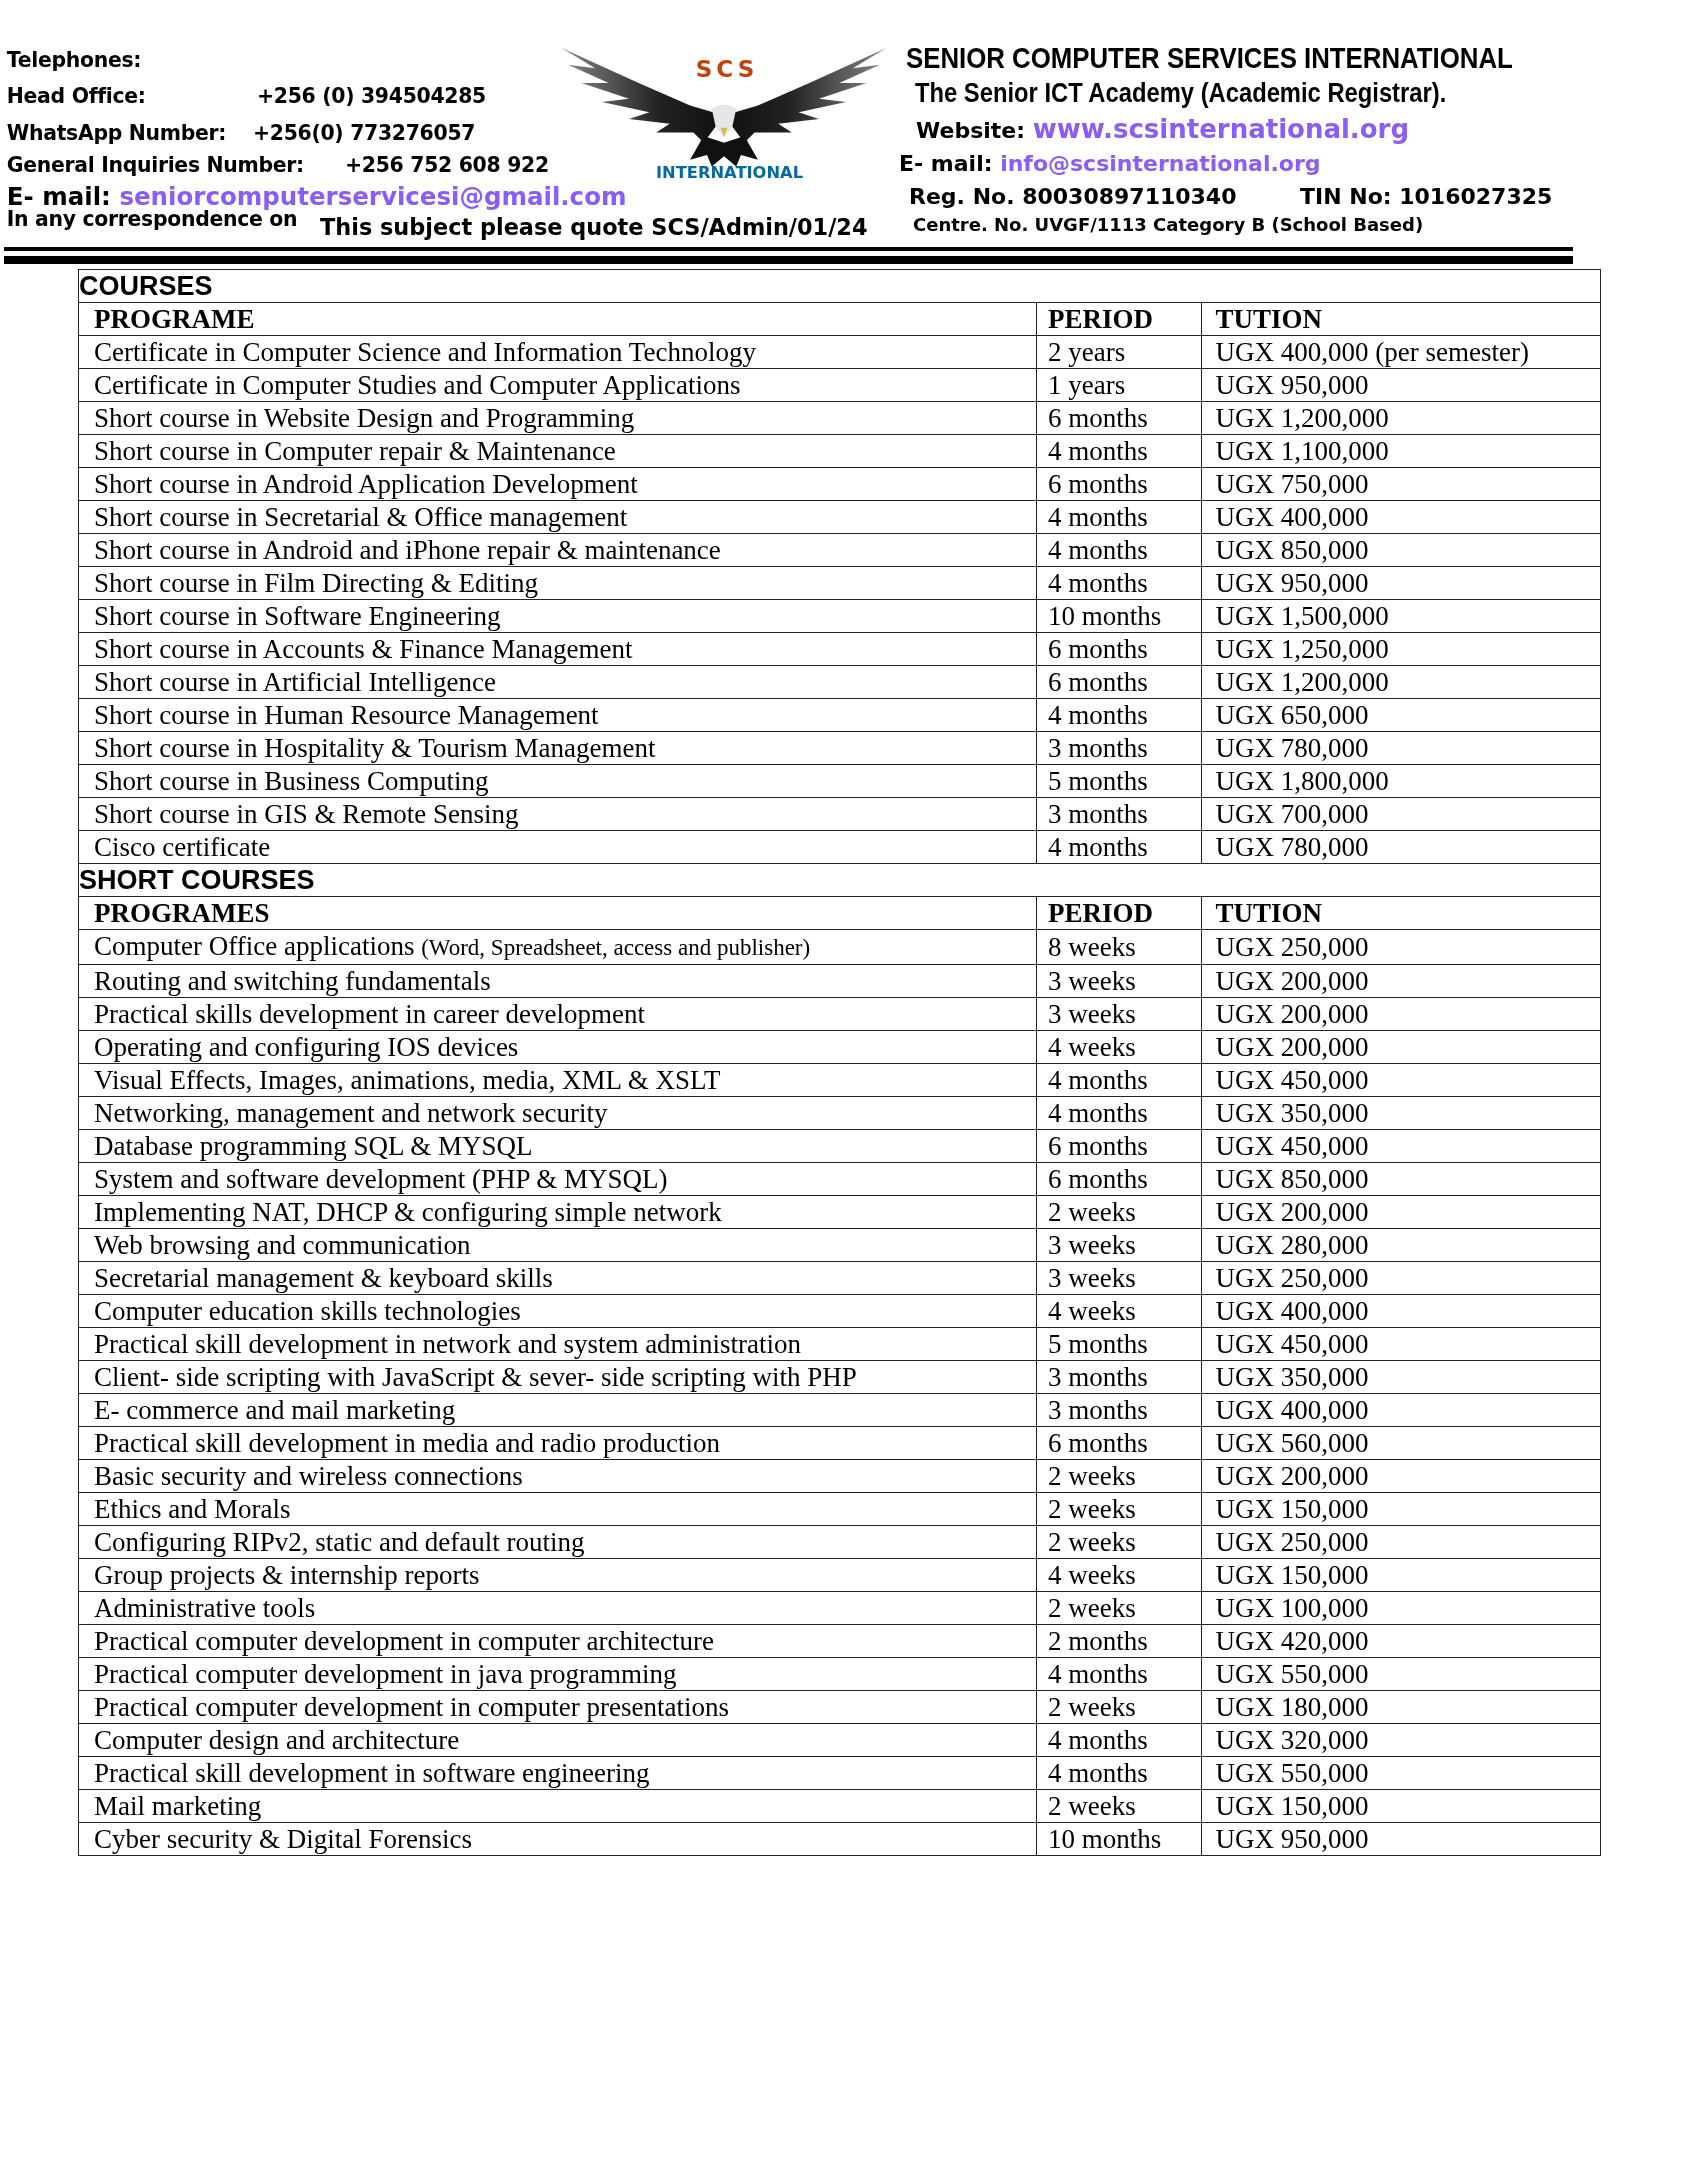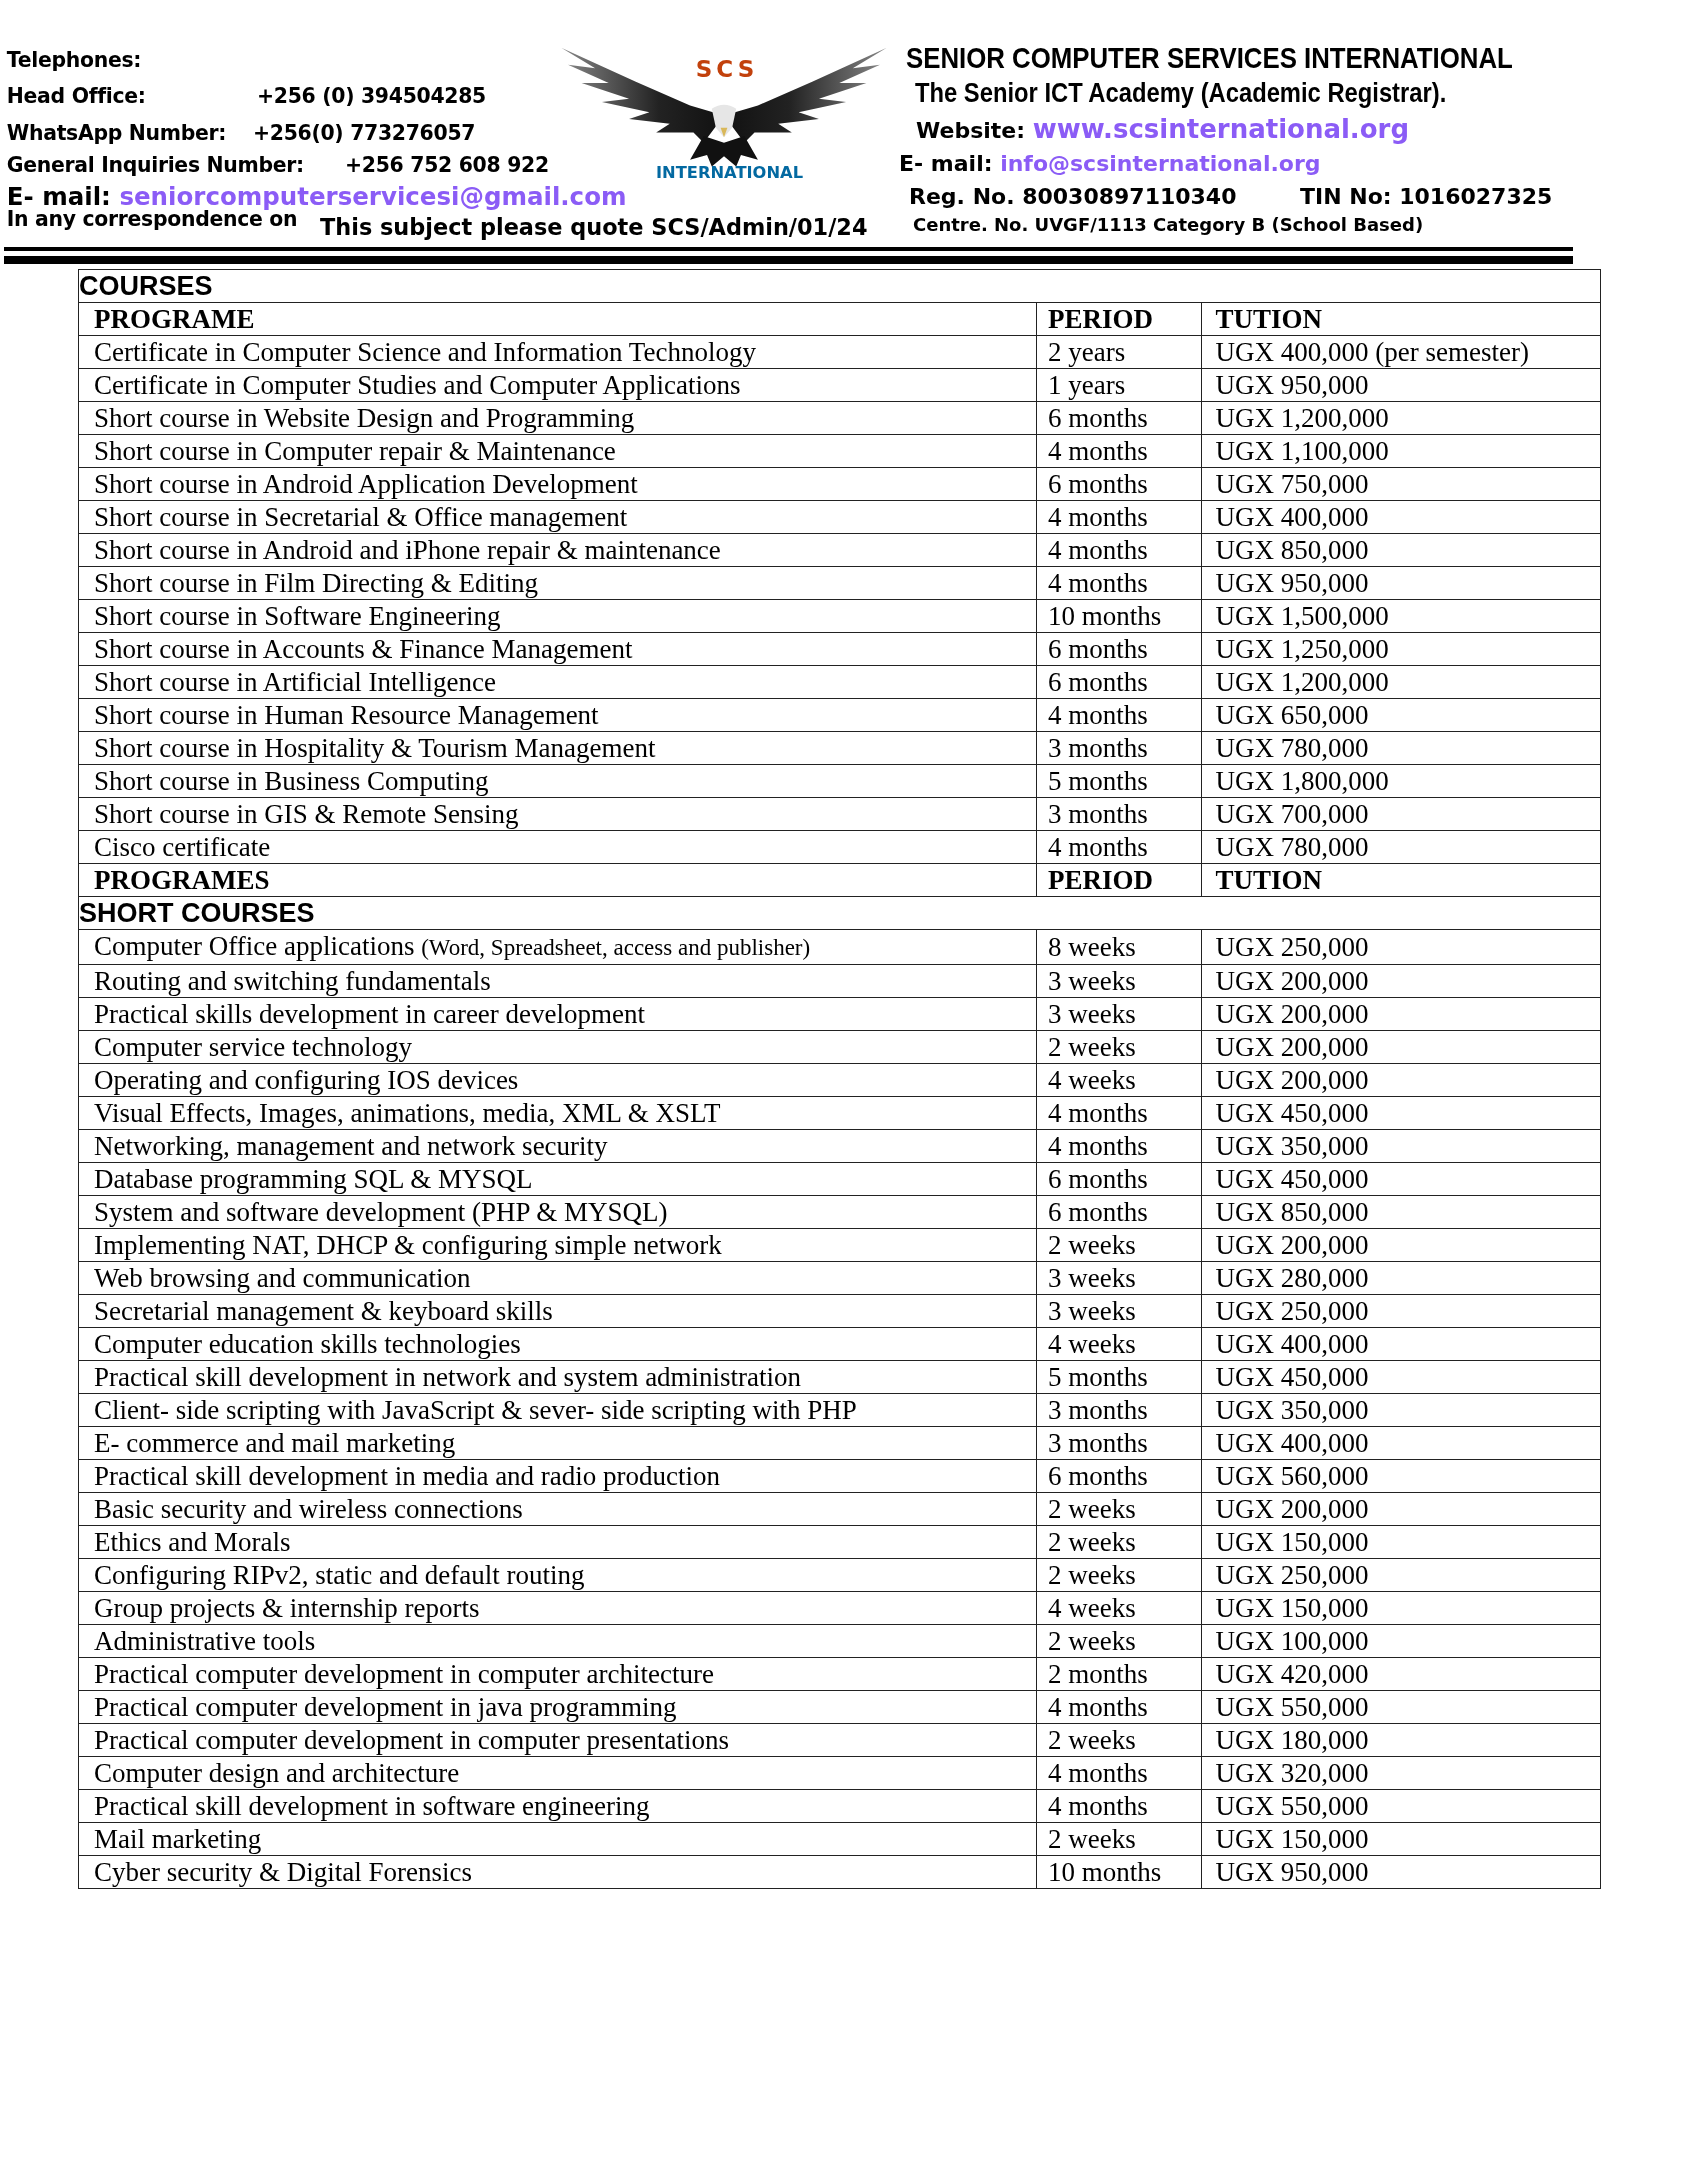--- a/index.html
+++ b/index.html
@@ -174,48 +174,43 @@
         <td class="tuition">UGX 700,000</td>
       </tr>
       <tr>
         <td><span>Cisco certificate</span></td>
         <td class="period">4 months</td>
         <td class="tuition">UGX 780,000</td>
       </tr>
     </tbody>
   <tbody id="short-body">
     <tr>
+      <td class="section" colspan="3">SHORT COURSES</td>
+    </tr>
+    <tr>
       <td class="colhead">PROGRAMES</td>
       <td class="colhead period">PERIOD</td>
       <td class="colhead tuition">TUTION</td>
-    </tr>
-    <tr>
-      <td class="section" colspan="3">SHORT COURSES</td>
     </tr>
   <tr>
         <td><span>Computer Office applications</span> <span class="small">(Word, Spreadsheet, access and publisher)</span></td>
         <td class="period">8 weeks</td>
         <td class="tuition">UGX 250,000</td>
       </tr>
       <tr>
         <td><span>Routing and switching fundamentals</span></td>
         <td class="period">3 weeks</td>
         <td class="tuition">UGX 200,000</td>
       </tr>
       <tr>
         <td><span>Practical skills development in career development</span></td>
         <td class="period">3 weeks</td>
         <td class="tuition">UGX 200,000</td>
       </tr>
       <tr>
-        <td><span>Computer service technology</span></td>
-        <td class="period">2 weeks</td>
-        <td class="tuition">UGX 200,000</td>
-      </tr>
-      <tr>
         <td><span>Operating and configuring IOS devices</span></td>
         <td class="period">4 weeks</td>
         <td class="tuition">UGX 200,000</td>
       </tr>
       <tr>
         <td><span>Visual Effects, Images, animations, media, XML &amp; XSLT</span></td>
         <td class="period">4 months</td>
         <td class="tuition">UGX 450,000</td>
       </tr>
       <tr>

